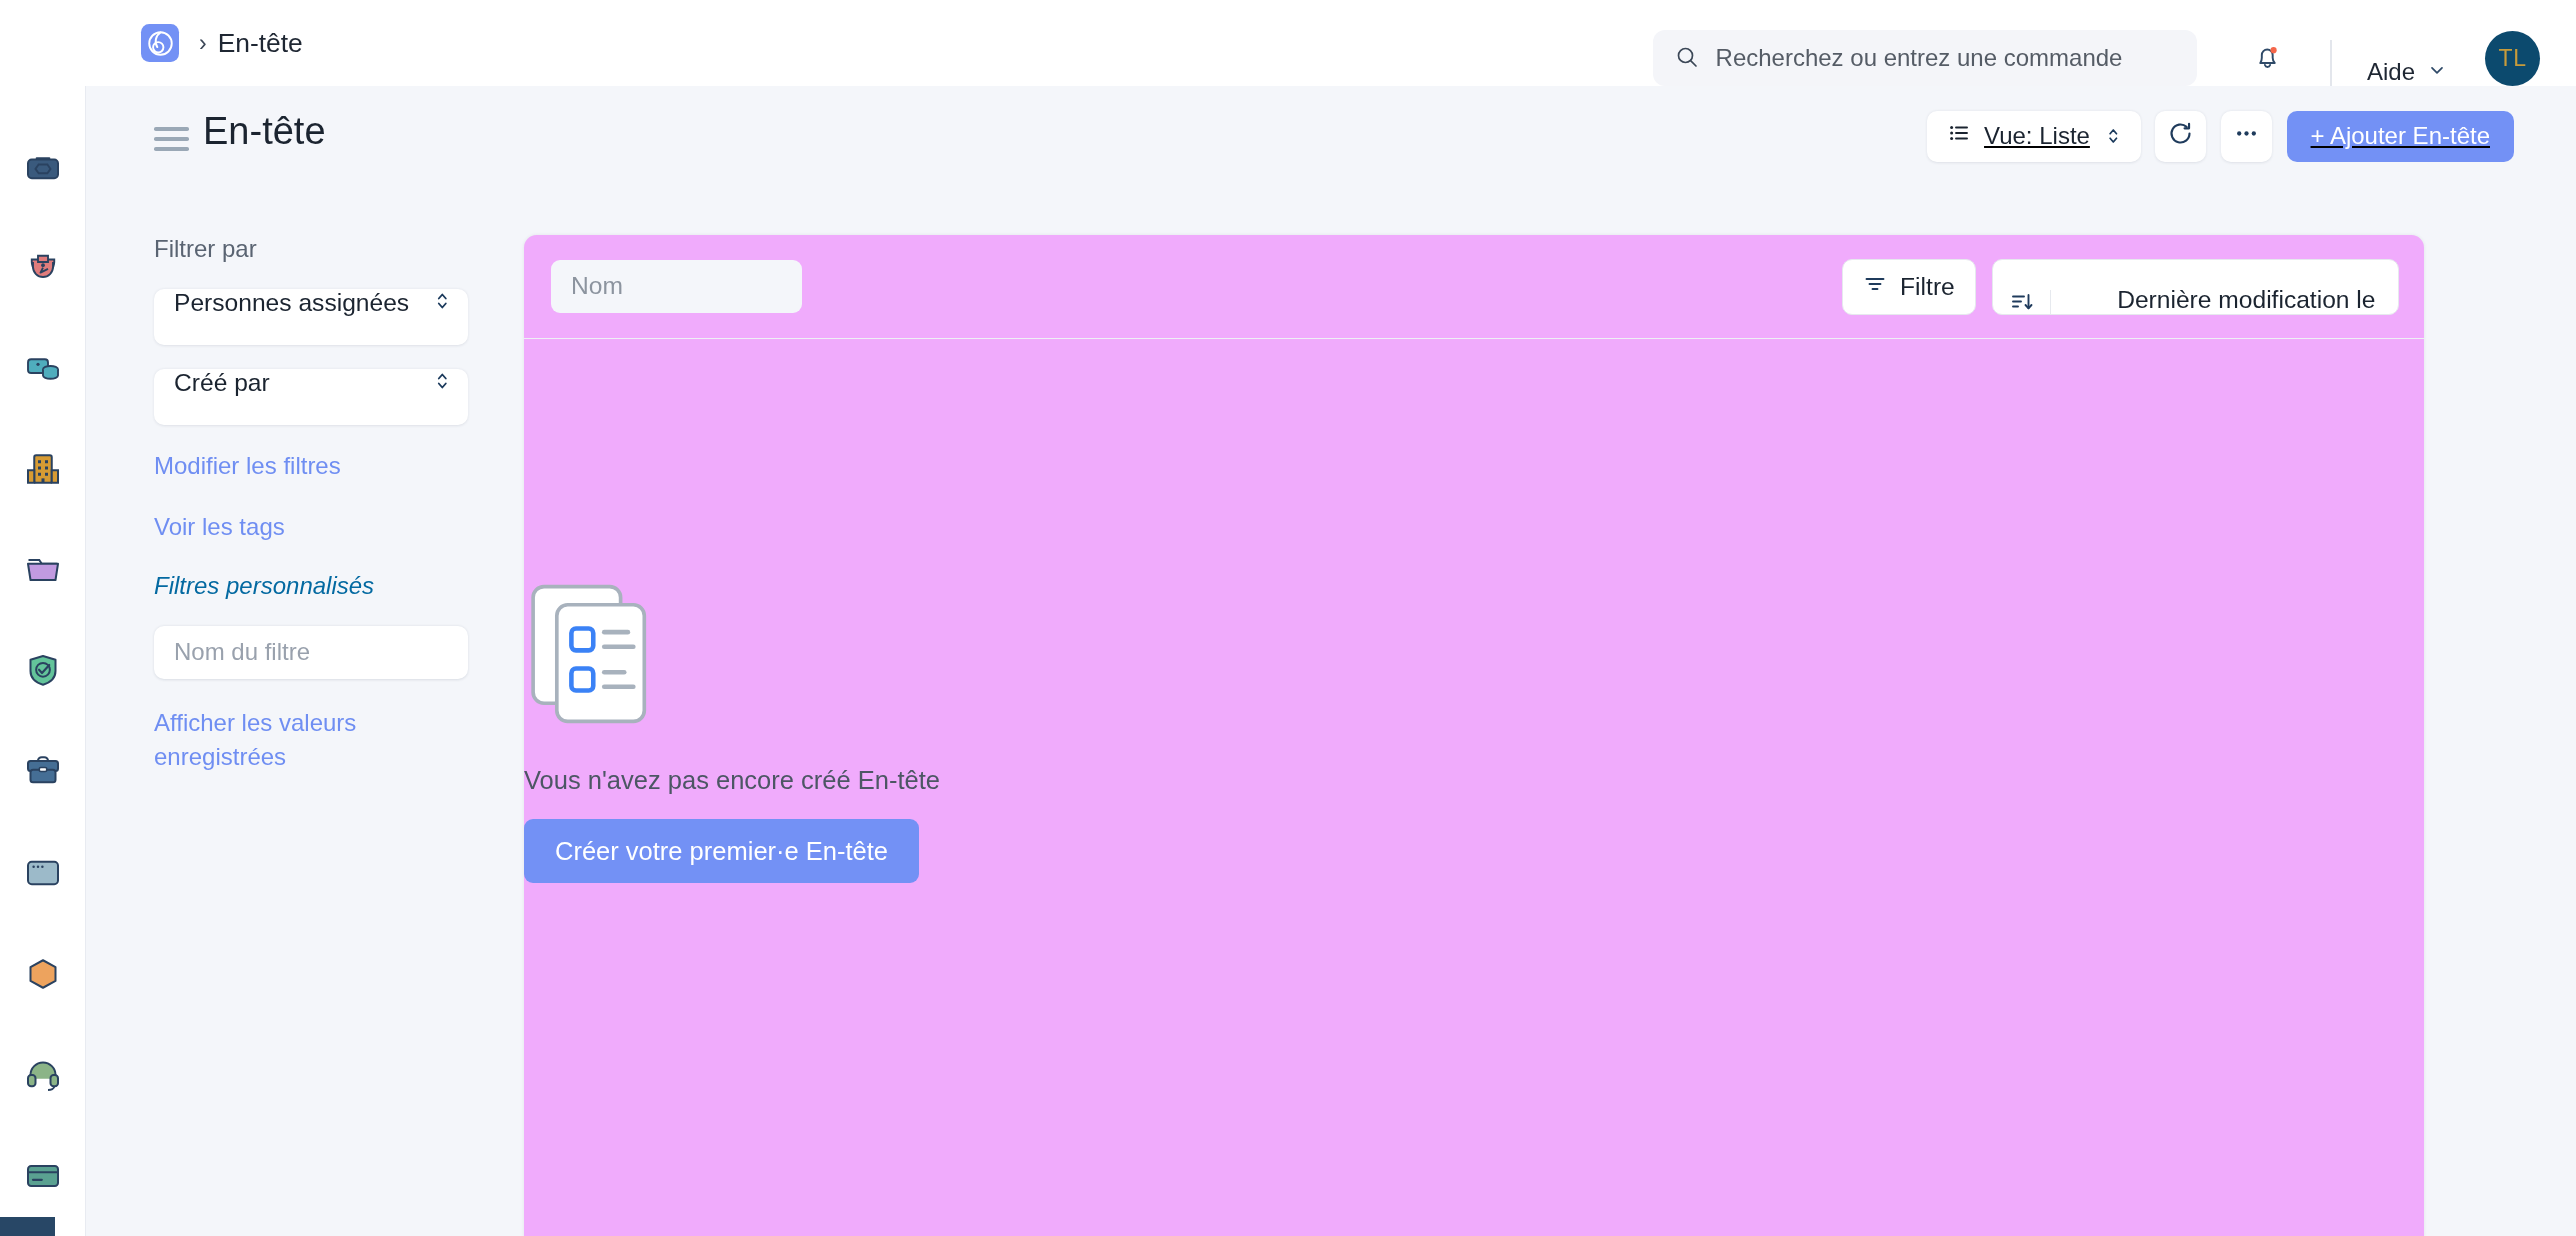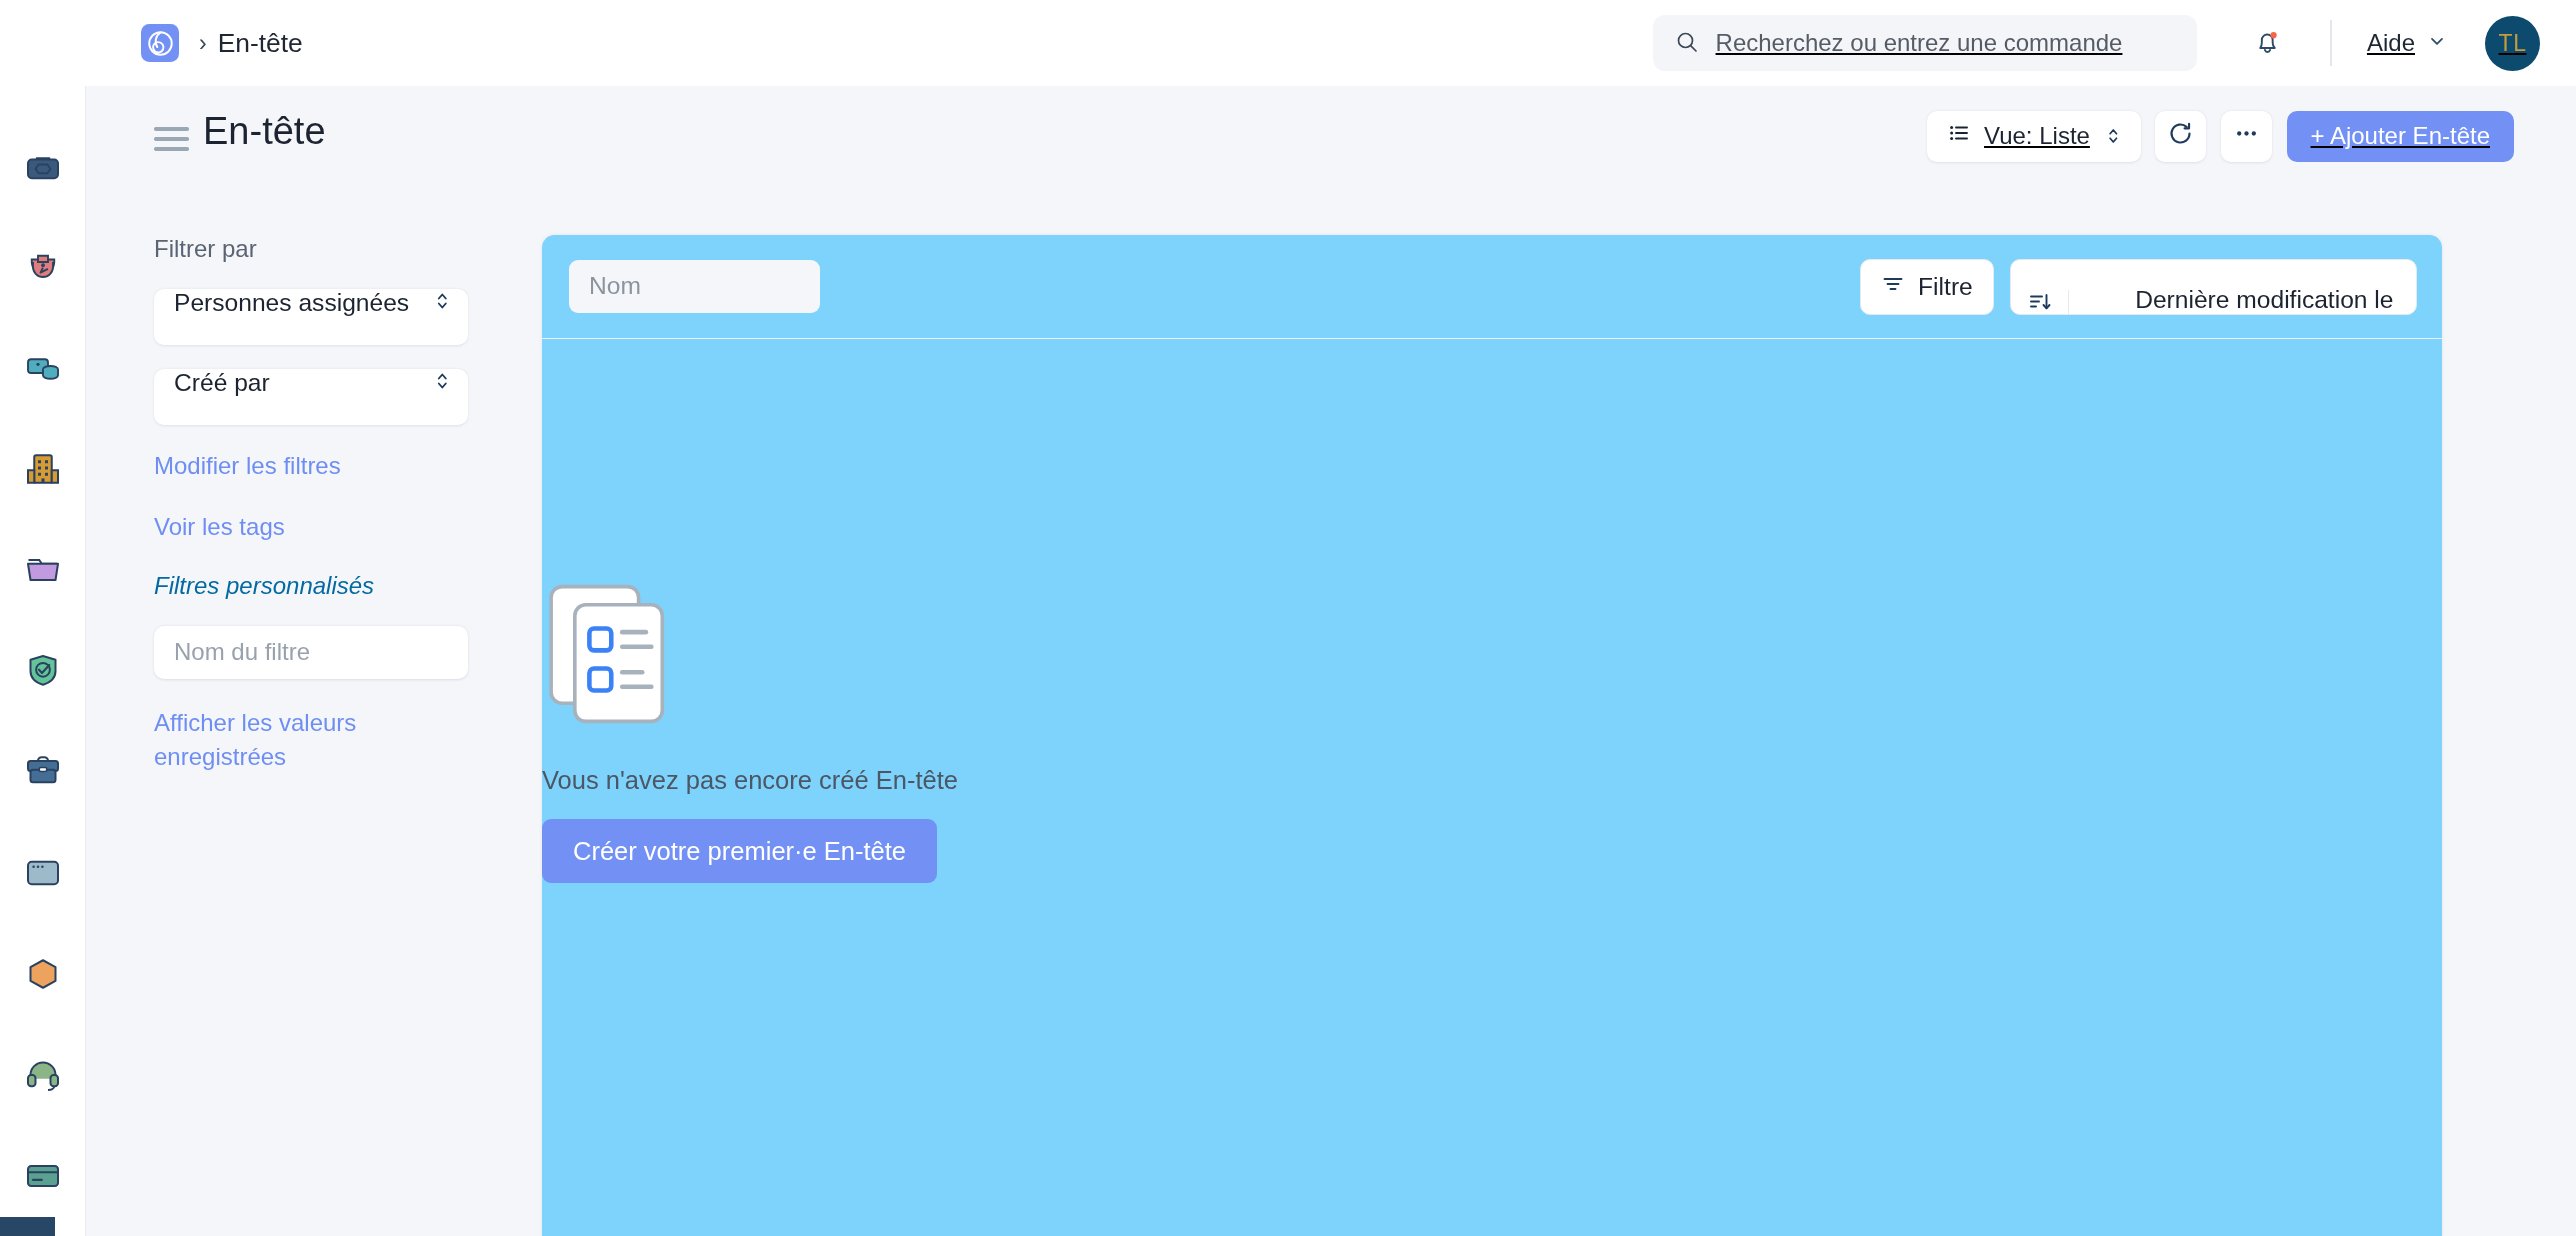--- a/index.html
+++ b/index.html
@@ -26,21 +26,21 @@
   }
   .breadcrumb {
     display: flex; align-items: center; gap: 11px;
     margin-left: 20px;
     font-size: 26.4px; color: #1f2733; font-weight: 400;
   }
   .bc-chevron { color: #3b4757; font-size: 23px; line-height: 1; }
 
   .topbar-right {
     position: absolute; right: 0; top: 0; height: 86px;
-    display: flex; align-items: center; text-decoration: underline;
+    display: flex; align-items: flex-end;
   }
   .search-box {
     width: 544px; height: 56px;
     background: #f4f5f9; border-radius: 12px;
     display: flex; align-items: center;
     padding: 0 22px; gap: 16.4px;
   }
   .search-placeholder { font-size: 24px; color: #555c66; }
   .bell-btn {
     width: 56px; height: 56px; margin-left: 42px;
@@ -165,23 +165,23 @@
     box-shadow: 0 0.9px 2.7px rgba(28,42,66,.12);
     padding: 0 20px;
     font-size: 24px; color: #1b2430;
     font-family: "Liberation Sans", sans-serif;
     margin-bottom: 27px;
   }
   .text-input::placeholder { color: #99a1ad; }
 
   
   .content-card {
-    position: absolute; left: 542px; top: 235px;
+    position: absolute; left: 524px; top: 235px;
     width: 1900px; height: 1001px;
-    background: #7dd3fc;
+    background: #f0abfc;
     border-radius: 12.7px 12.7px 0 0;
     box-shadow: 0 0.9px 3.6px rgba(28,42,66,.09);
     overflow: hidden;
   }
   .card-toolbar {
     position: relative; height: 104px;
     border-bottom: 1.8px solid #edf0f4;
   }
   .name-input {
     position: absolute; left: 27px; top: 24.6px;

